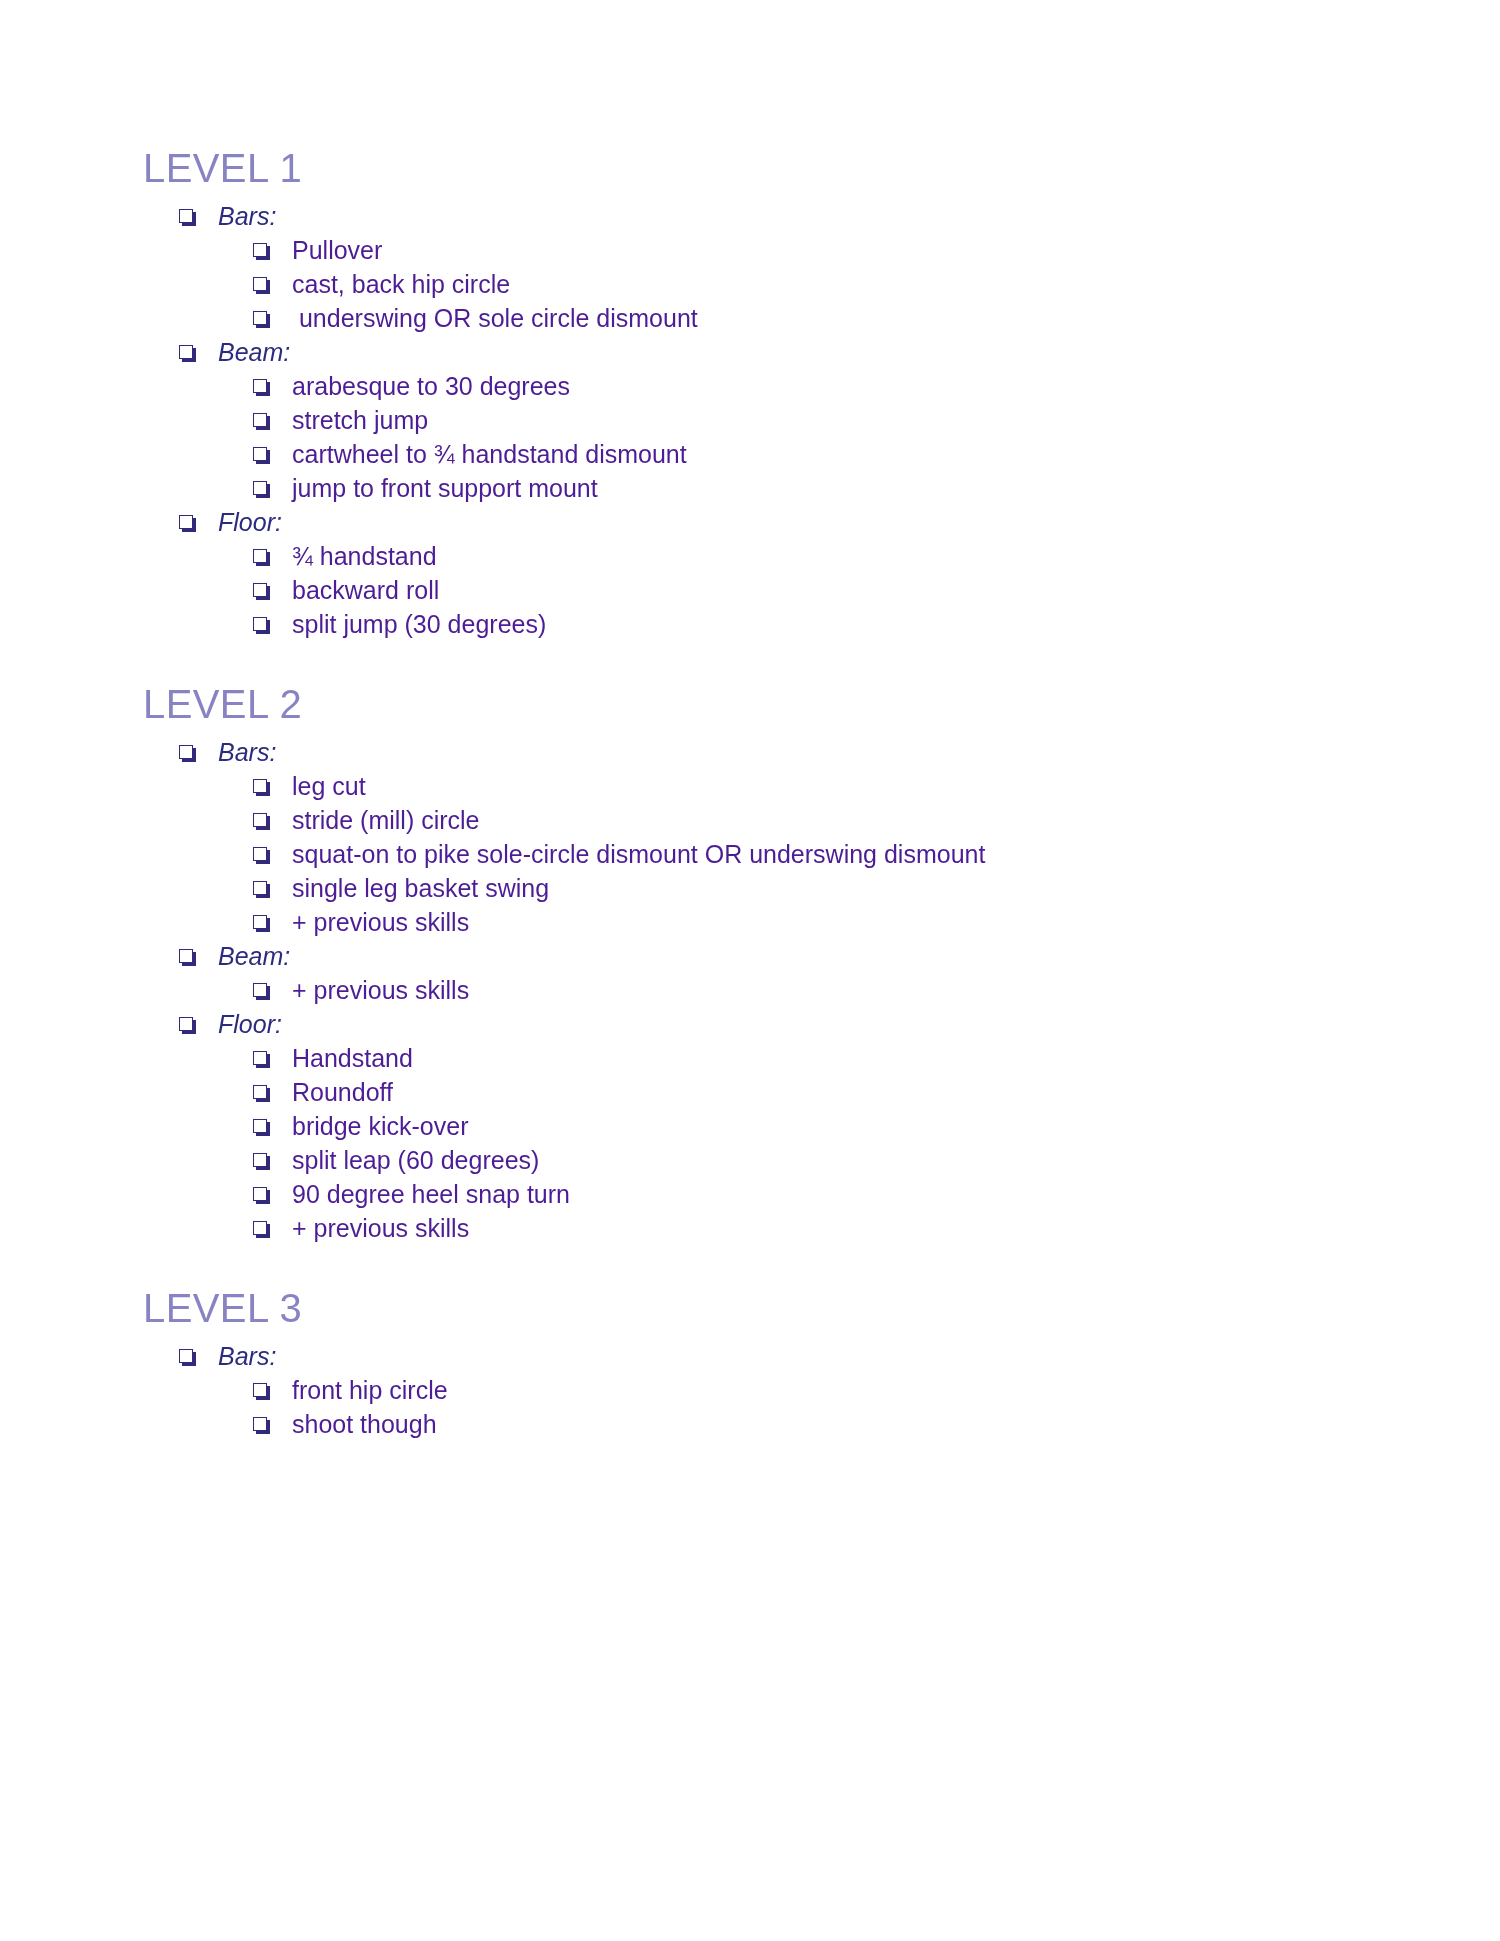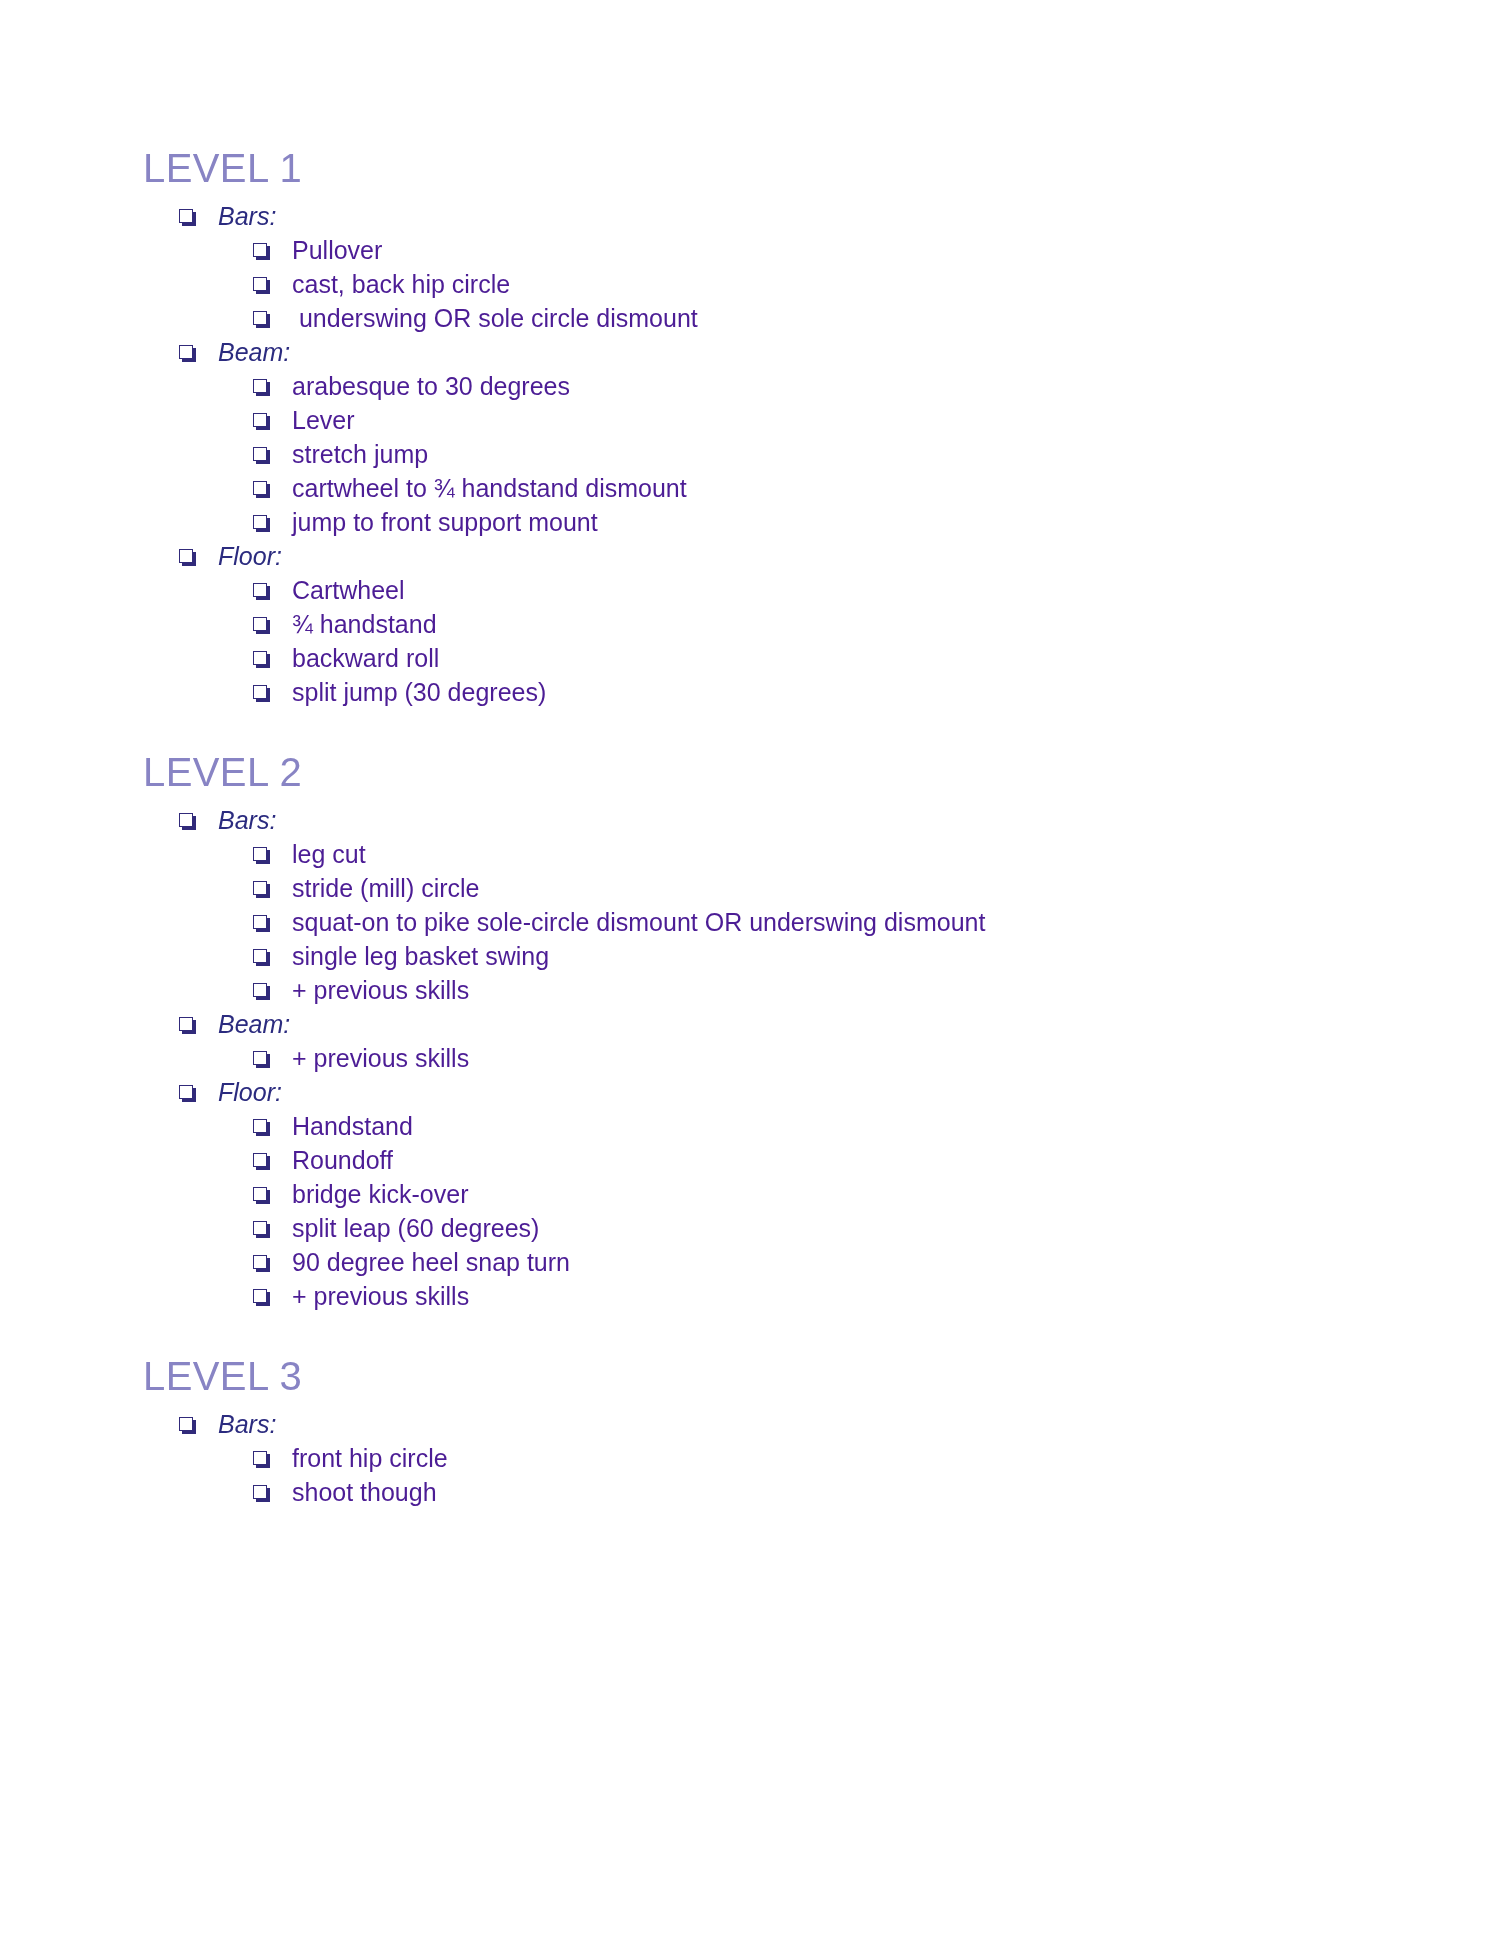--- a/index.html
+++ b/index.html
@@ -160,27 +160,20 @@
             <span class="box-shadow"></span>
             <span class="box-face"></span>
           </span>
         <span class="row-text">arabesque to 30 degrees</span>
       </div>
       <div class="row row-skill">
         <span class="bullet">
             <span class="box-shadow"></span>
             <span class="box-face"></span>
           </span>
-        <span class="row-text">Lever</span>
-      </div>
-      <div class="row row-skill">
-        <span class="bullet">
-            <span class="box-shadow"></span>
-            <span class="box-face"></span>
-          </span>
         <span class="row-text">stretch jump</span>
       </div>
       <div class="row row-skill">
         <span class="bullet">
             <span class="box-shadow"></span>
             <span class="box-face"></span>
           </span>
         <span class="row-text">cartwheel to ¾ handstand dismount</span>
       </div>
       <div class="row row-skill">
@@ -190,27 +183,20 @@
           </span>
         <span class="row-text">jump to front support mount</span>
       </div>
 
       <div class="row row-apparatus">
         <span class="bullet">
             <span class="box-shadow"></span>
             <span class="box-face"></span>
           </span>
         <span class="row-text">Floor:</span>
-      </div>
-      <div class="row row-skill">
-        <span class="bullet">
-            <span class="box-shadow"></span>
-            <span class="box-face"></span>
-          </span>
-        <span class="row-text">Cartwheel</span>
       </div>
       <div class="row row-skill">
         <span class="bullet">
             <span class="box-shadow"></span>
             <span class="box-face"></span>
           </span>
         <span class="row-text">¾ handstand</span>
       </div>
       <div class="row row-skill">
         <span class="bullet">

